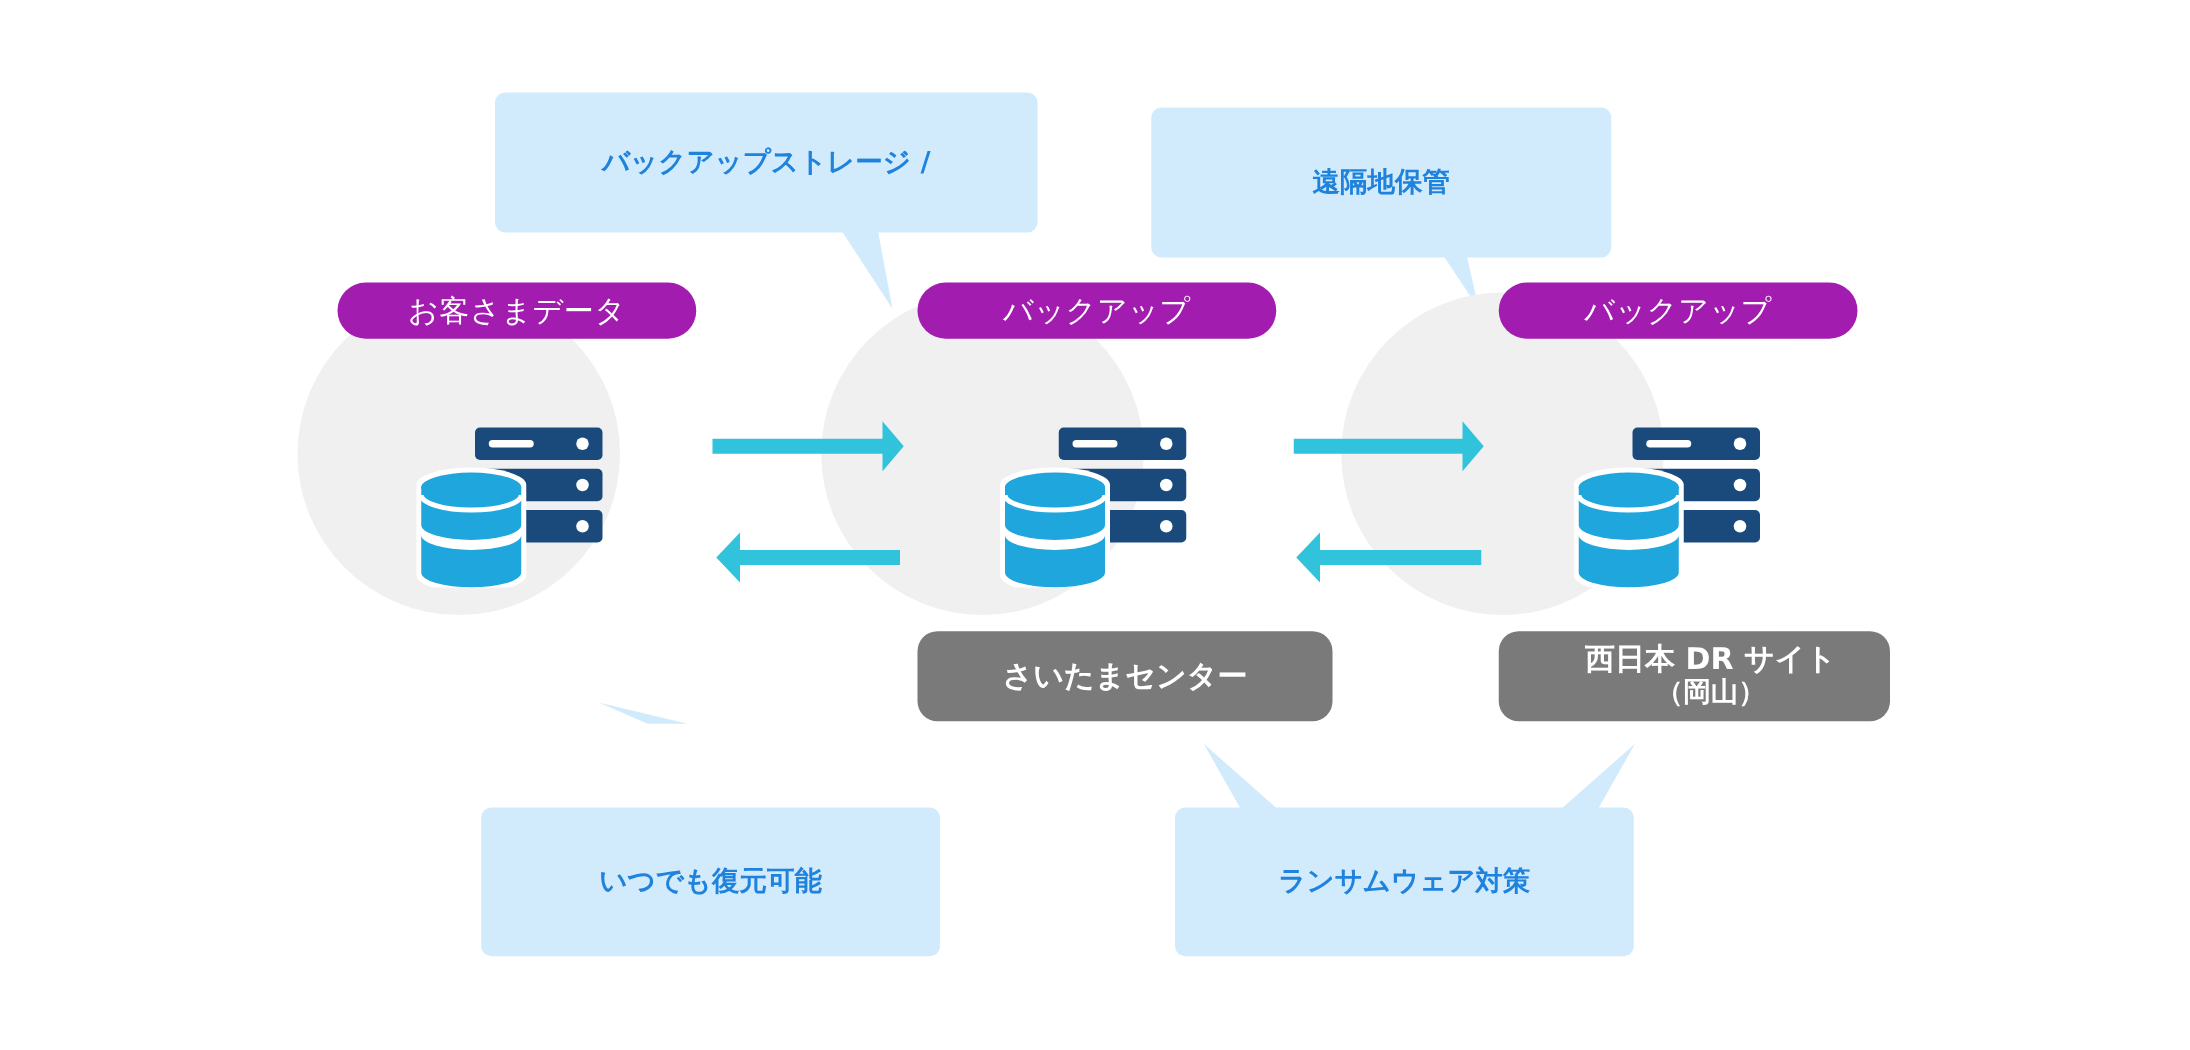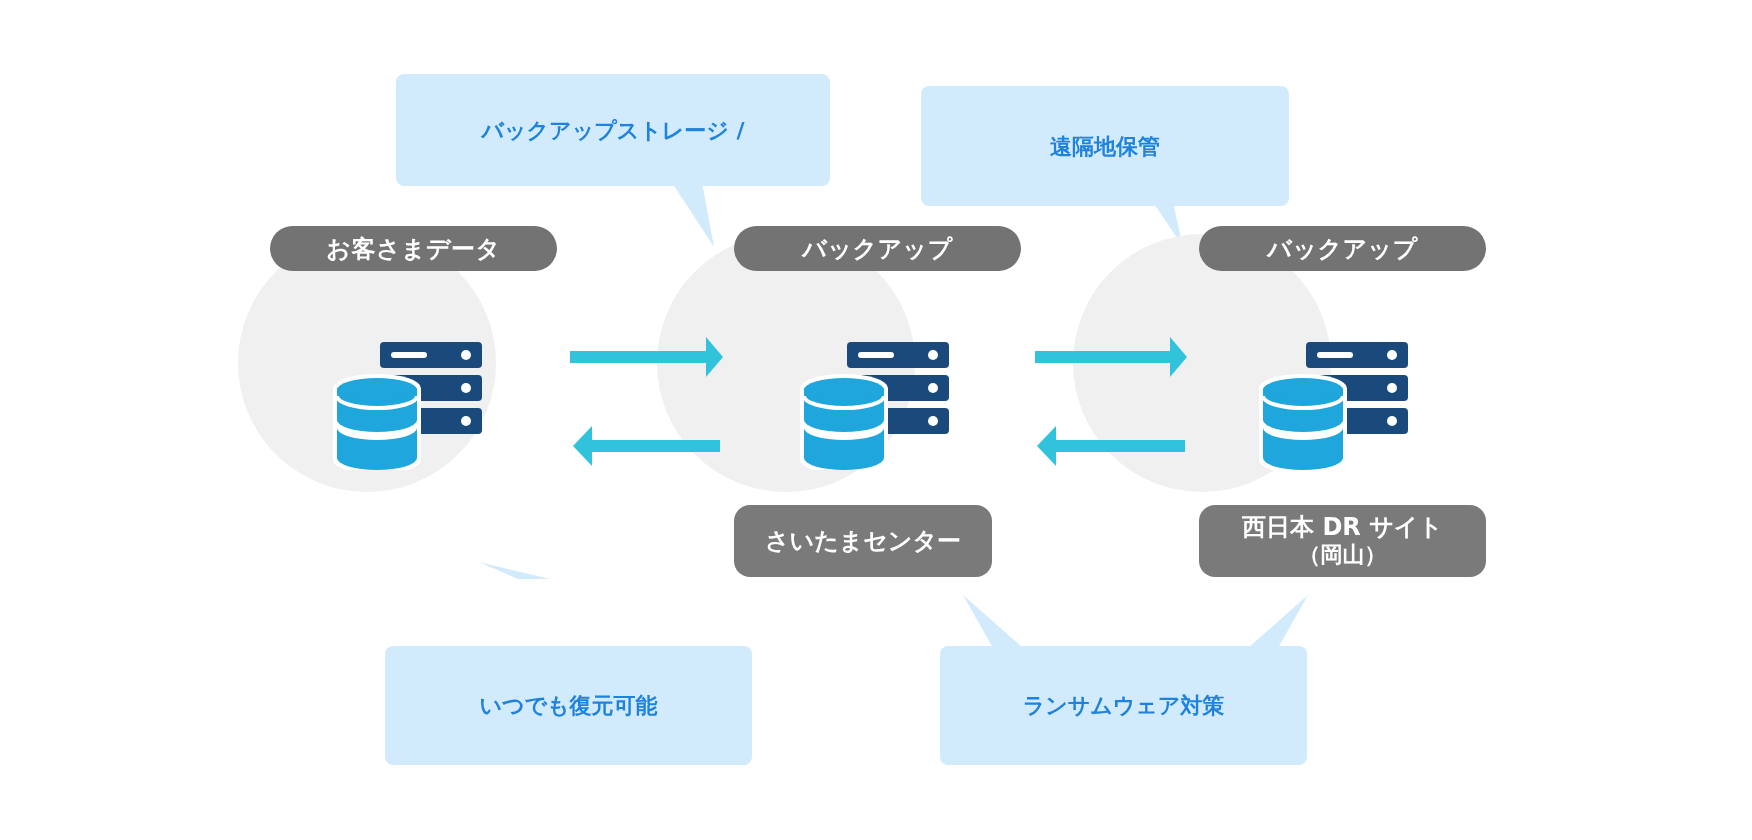--- a/index.html
+++ b/index.html
@@ -1,21 +1,21 @@
 <!DOCTYPE html>
 <html><head>
   <meta charset="utf-8">
   <style>
     html, body { margin: 0; padding: 0; background: #ffffff; }
     body { width: 1752px; height: 840px; position: relative; overflow: hidden;
            font-family: "DejaVu Sans", "Liberation Sans", sans-serif; }
     #stage { position: absolute; left: 0; top: 0; width: 1752px; height: 840px; }
     .circle { position: absolute; width: 258px; height: 258px; border-radius: 50%; background: #f0f0f0; }
-    .pill { position: absolute; height: 45px; border-radius: 23px; background: #737373; color: #fff;
-            font-weight: bold; font-size: 24px; display: flex; align-items: center; justify-content: center;
+    .pill { position: absolute; height: 45px; border-radius: 23px; background: #a21caf; color: #fff;
+            font-weight: normal; font-size: 24px; display: flex; align-items: center; justify-content: center;
             letter-spacing: 0.5px; }
     .graybox { position: absolute; height: 72px; border-radius: 16px; background: #7a7a7a; color: #fff;
                font-weight: bold; display: flex; flex-direction: column; align-items: center; justify-content: center;
                line-height: 1.2; }
     .graybox .l1 { font-size: 24px; }
     .graybox .l2 { font-size: 22px; }
     .callout { position: absolute; background: #d2ebfc; border-radius: 8px; color: #1f82dc;
                font-weight: bold; font-size: 22px; display: flex; flex-direction: column;
                align-items: center; justify-content: center; text-align: center; line-height: 1.5; }
     svg.overlay { position: absolute; left: 0; top: 0; }
@@ -93,24 +93,24 @@
     <polygon fill="#31c3db" points="570,351 706,351 706,337 723,357 706,377 706,363 570,363"></polygon>
     <polygon fill="#31c3db" points="720,440 592,440 592,426 573,446 592,466 592,452 720,452"></polygon>
     <polygon fill="#31c3db" points="1035,351 1170,351 1170,337 1187,357 1170,377 1170,363 1035,363"></polygon>
     <polygon fill="#31c3db" points="1185,440 1056,440 1056,426 1037,446 1056,466 1056,452 1185,452"></polygon>
   </svg>
 
   <div class="pill" style="left:270px; top:226px; width:287px;">お客さまデータ</div>
   <div class="pill" style="left:734px; top:226px; width:287px;">バックアップ</div>
   <div class="pill" style="left:1199px; top:226px; width:287px;">バックアップ</div>
 
-  <div class="graybox" style="left:734px; top:505px; width:258px;">
+  <div class="graybox" style="left:734px; top:505px; width:332px;">
     <span class="l1">さいたまセンター</span>
   </div>
-  <div class="graybox" style="left:1199px; top:505px; width:287px;">
+  <div class="graybox" style="left:1199px; top:505px; width:287px;padding-left:26px;">
     <span class="l1">西日本 DR サイト</span>
     <span class="l2">（岡山）</span>
   </div>
 
   <div class="callout" style="left:396px; top:74px; width:434px; height:112px;">
     <span>バックアップストレージ /</span>
   </div>
   <div class="callout" style="left:921px; top:74px; width:368px; height:120px;margin-top:12px;">
     <span>遠隔地保管</span>
   </div>

